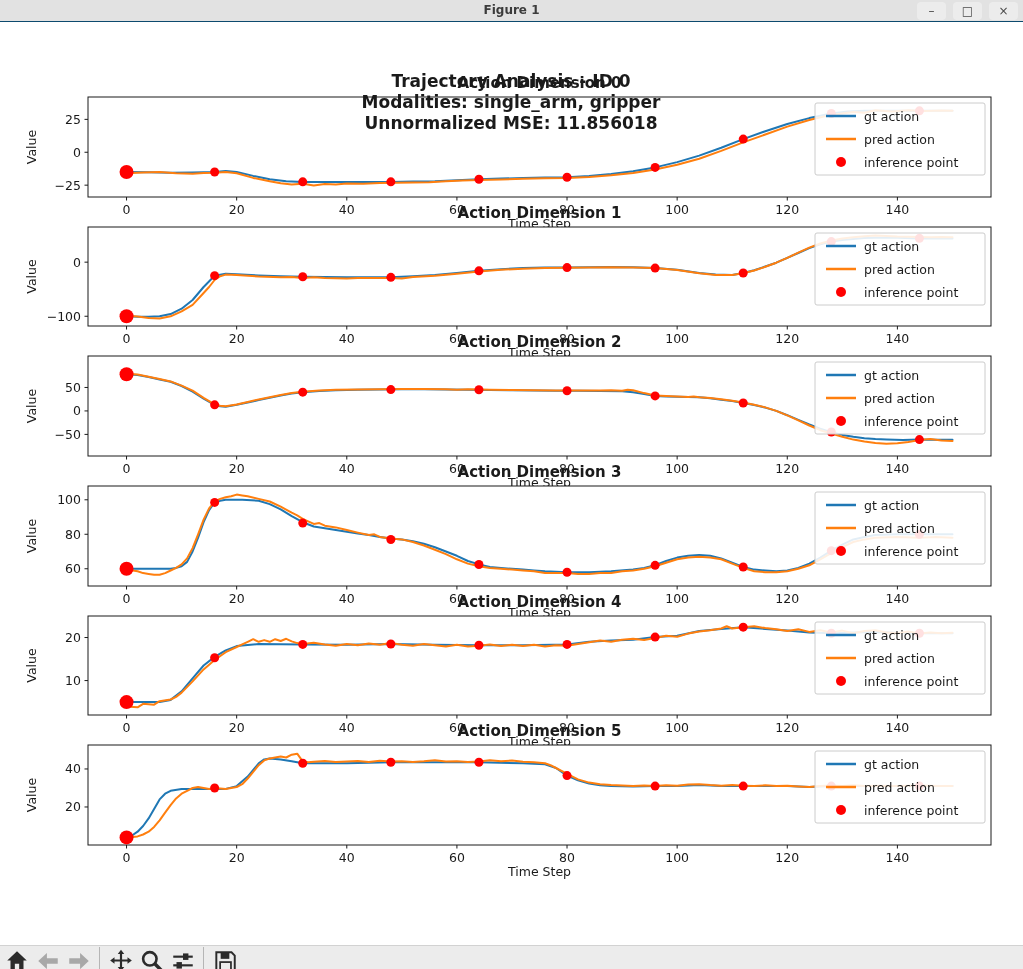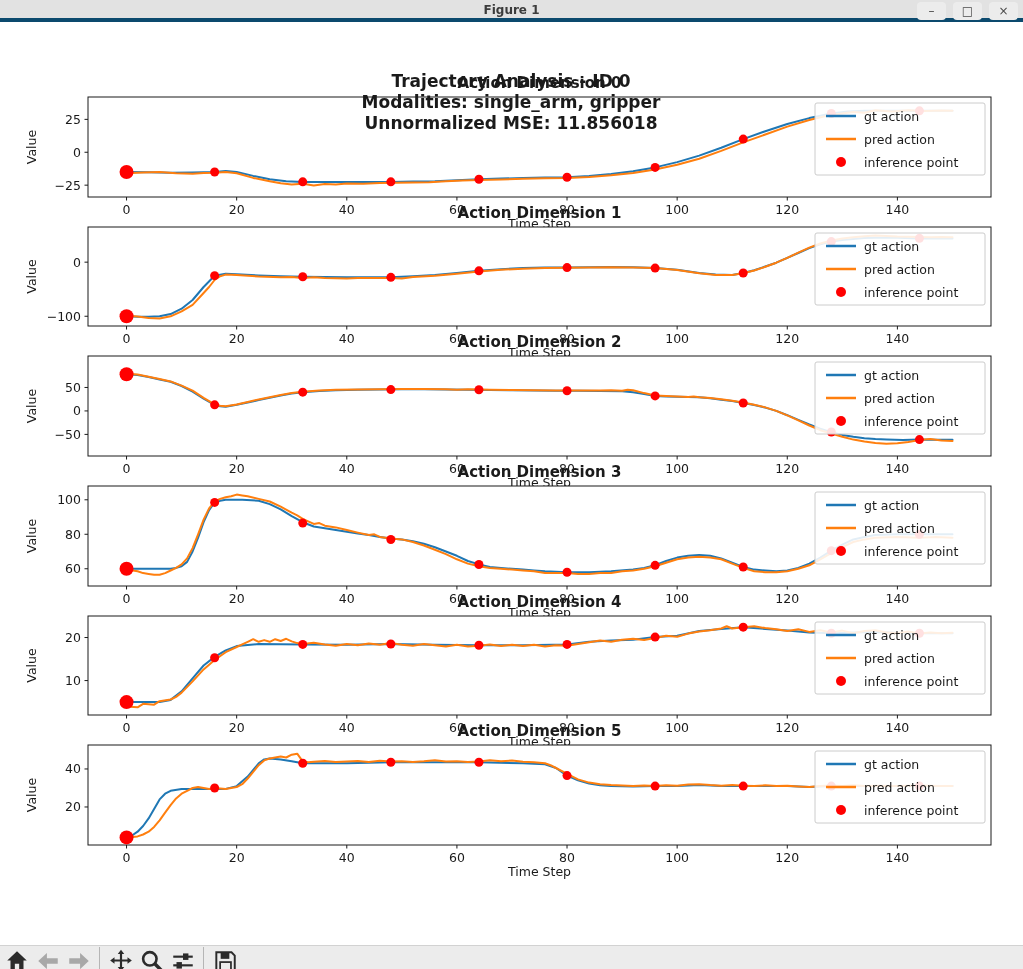--- a/index.html
+++ b/index.html
@@ -1,19 +1,19 @@
 <!DOCTYPE html>
 <html><head>
 <meta charset="utf-8">
 <style>
   html,body{margin:0;padding:0}
   body{width:1023px;height:969px;overflow:hidden;position:relative;background:#ffffff;
        font-family:"DejaVu Sans","Liberation Sans",sans-serif;}
   .titlebar{position:absolute;top:0;left:0;width:1023px;height:22px;background:#e2e2e2;
-            border-bottom:4px solid #0c4a6e;box-sizing:border-box;}
+            border-bottom:1px solid #0c4a6e;box-sizing:border-box;}
   .titlebar .title{position:absolute;left:0;right:0;top:3px;text-align:center;
             font-size:12px;font-weight:bold;color:#3c3c3c;}
   .controls{position:absolute;right:5px;top:2px;display:flex;gap:7px;}
   .ctrl{width:29px;height:18px;display:flex;align-items:center;justify-content:center;
         font-size:12px;color:#4a4a4a;background:#ececec;border-radius:4px;cursor:default;}
   .canvas-wrap{position:absolute;top:22px;left:0;width:1023px;height:923px;background:#ffffff;}
   svg text{fill:#1a1a1a}
   .toolbar{position:absolute;bottom:0;left:0;width:1023px;height:24px;background:#ececec;
            border-top:1px solid #d2d2d2;box-sizing:border-box;display:flex;
            align-items:flex-start;padding-left:1px;overflow:hidden;}

